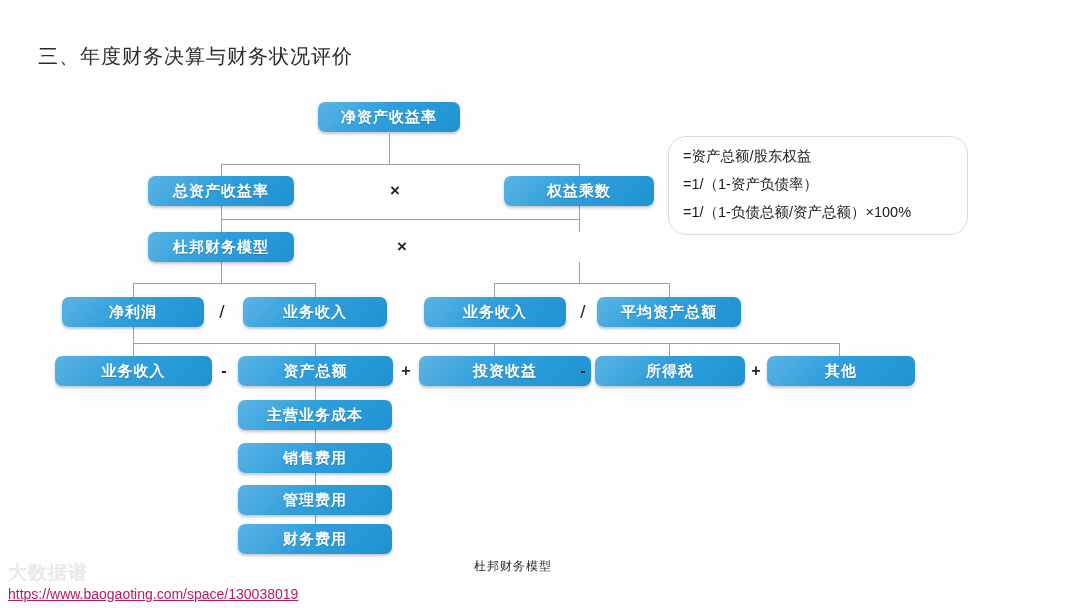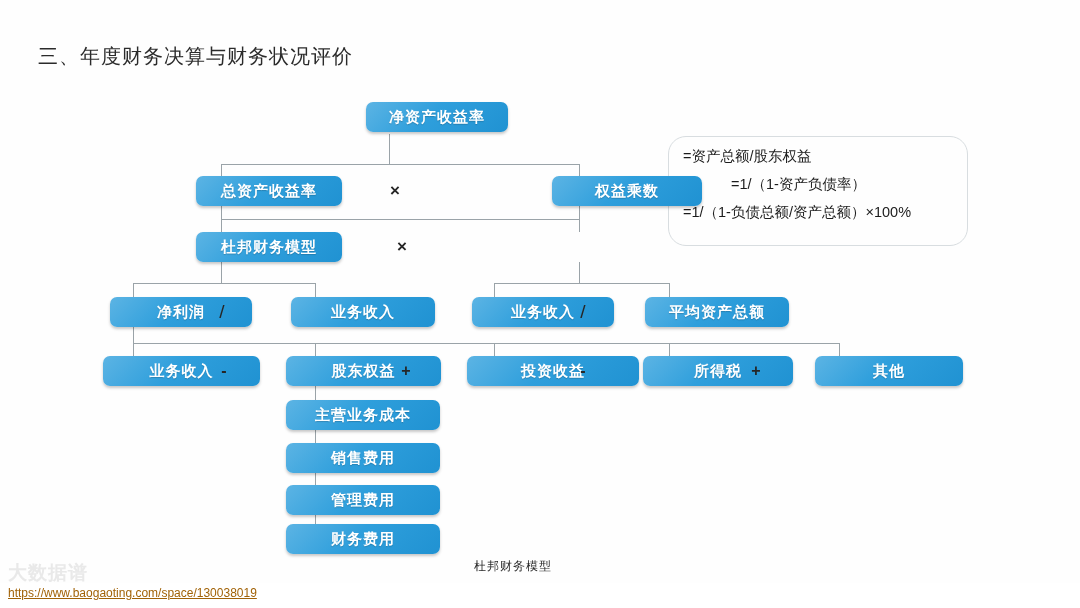--- a/index.html
+++ b/index.html
@@ -30,21 +30,20 @@
     border-radius:7px;
     background:linear-gradient(135deg,#5cb4e4 0%,#2f9fdc 45%,#2092d2 100%);
     color:#ffffff;
     font-size:15px;
     font-weight:bold;
     letter-spacing:1px;
     white-space:nowrap;
     box-shadow:0 2px 3px rgba(0,0,0,0.22);
     text-shadow:0 1px 1px rgba(0,0,0,0.18);
     z-index:5;
-    margin-left:48px;
   }
   
   .op{
     position:absolute;
     color:#262626;
     font-size:17px;
     font-weight:bold;
     display:flex;align-items:center;justify-content:center;
     height:30px;
     z-index:6;
@@ -55,55 +54,55 @@
   .ln{
     position:absolute;
     background:#9aa3a8;
     z-index:1;
   }
   .ln.v{width:1px;}
   .ln.h{height:1px;}
   
   #callout{
     position:absolute;
-    left:668px;top:136px;width:300px;height:110px;
+    left:668px;top:136px;width:300px;height:99px;
     border:1px solid #d8dde0;
     border-radius:18px;
     box-sizing:border-box;
     background:transparent;
     z-index:3;
   }
   #callout .frow{
     position:absolute;left:14px;
     font-size:14.5px;color:#1c1c1c;white-space:nowrap;
     letter-spacing:0px;
   }
   #callout .frow:nth-of-type(1){top:10px;}
-  #callout .frow:nth-of-type(2){top:38px;margin-left:48px;}
+  #callout .frow:nth-of-type(2){top:38px;}
   #callout .frow:nth-of-type(3){top:66px;}
   
   #caption{
     position:absolute;left:474px;top:558px;
     font-size:12px;color:#2b2b2b;font-weight:normal;
     letter-spacing:1px;white-space:nowrap;
   }
   
   #watermark{
     position:absolute;left:8px;top:560px;
     font-size:19px;font-weight:bold;color:#e9e9e9;
     letter-spacing:1px;white-space:nowrap;
     z-index:2;
   }
   #urlbar{
     position:absolute;left:0;top:583px;width:1080px;height:25px;
     background:#ffffff;z-index:3;
   }
   #urltxt{
     position:absolute;left:8px;top:586px;
-    font-size:12px;color:#a16207;white-space:nowrap;
+    font-size:14px;color:#be185d;white-space:nowrap;
     text-decoration:underline;letter-spacing:0px;
     z-index:5;
   }
 </style>
 </head>
 <body>
 
 <div id="slide">
 
   <div id="title">三、年度财务决算与财务状况评价</div>
@@ -148,21 +147,21 @@
 
   <div class="node" style="left:62px;top:297px;width:142px;">净利润</div>
   <div class="op slash" style="left:215px;top:297px;width:14px;">/</div>
   <div class="node" style="left:243px;top:297px;width:144px;">业务收入</div>
   <div class="node" style="left:424px;top:297px;width:142px;">业务收入</div>
   <div class="op slash" style="left:576px;top:297px;width:14px;">/</div>
   <div class="node" style="left:597px;top:297px;width:144px;">平均资产总额</div>
 
   <div class="node" style="left:55px;top:356px;width:157px;">业务收入</div>
   <div class="op thin" style="left:216px;top:356px;width:16px;">-</div>
-  <div class="node" style="left:238px;top:356px;width:155px;">股东权益</div>
+  <div class="node" style="left:238px;top:356px;width:155px;">资产总额</div>
   <div class="op thin" style="left:398px;top:356px;width:16px;">+</div>
   <div class="node" style="left:419px;top:356px;width:172px;">投资收益</div>
   <div class="op thin" style="left:575px;top:356px;width:16px;">-</div>
   <div class="node" style="left:595px;top:356px;width:150px;">所得税</div>
   <div class="op thin" style="left:748px;top:356px;width:16px;">+</div>
   <div class="node" style="left:767px;top:356px;width:148px;">其他</div>
 
   <div class="node" style="left:238px;top:400px;width:154px;">主营业务成本</div>
   <div class="node" style="left:238px;top:443px;width:154px;">销售费用</div>
   <div class="node" style="left:238px;top:485px;width:154px;">管理费用</div>

